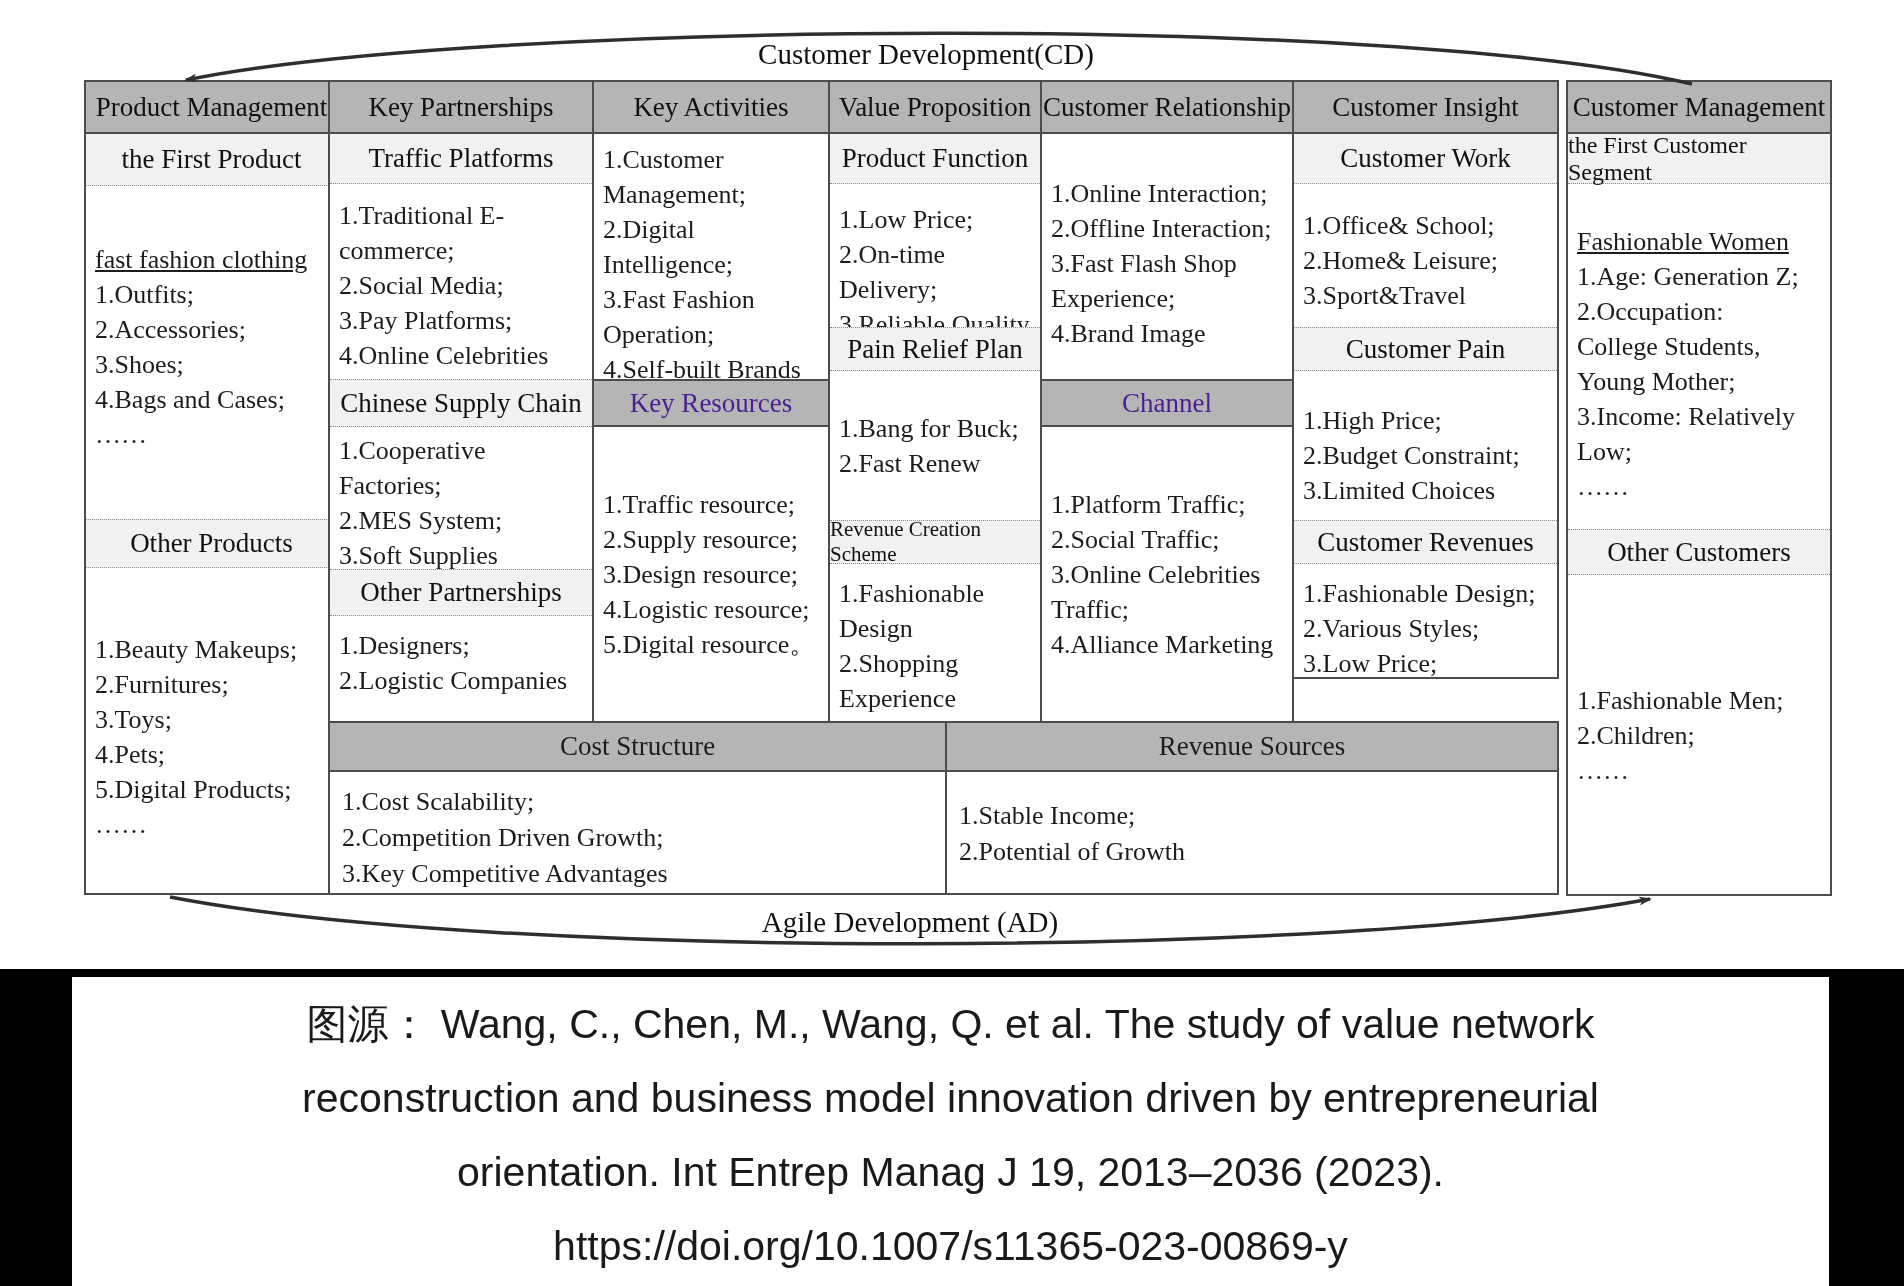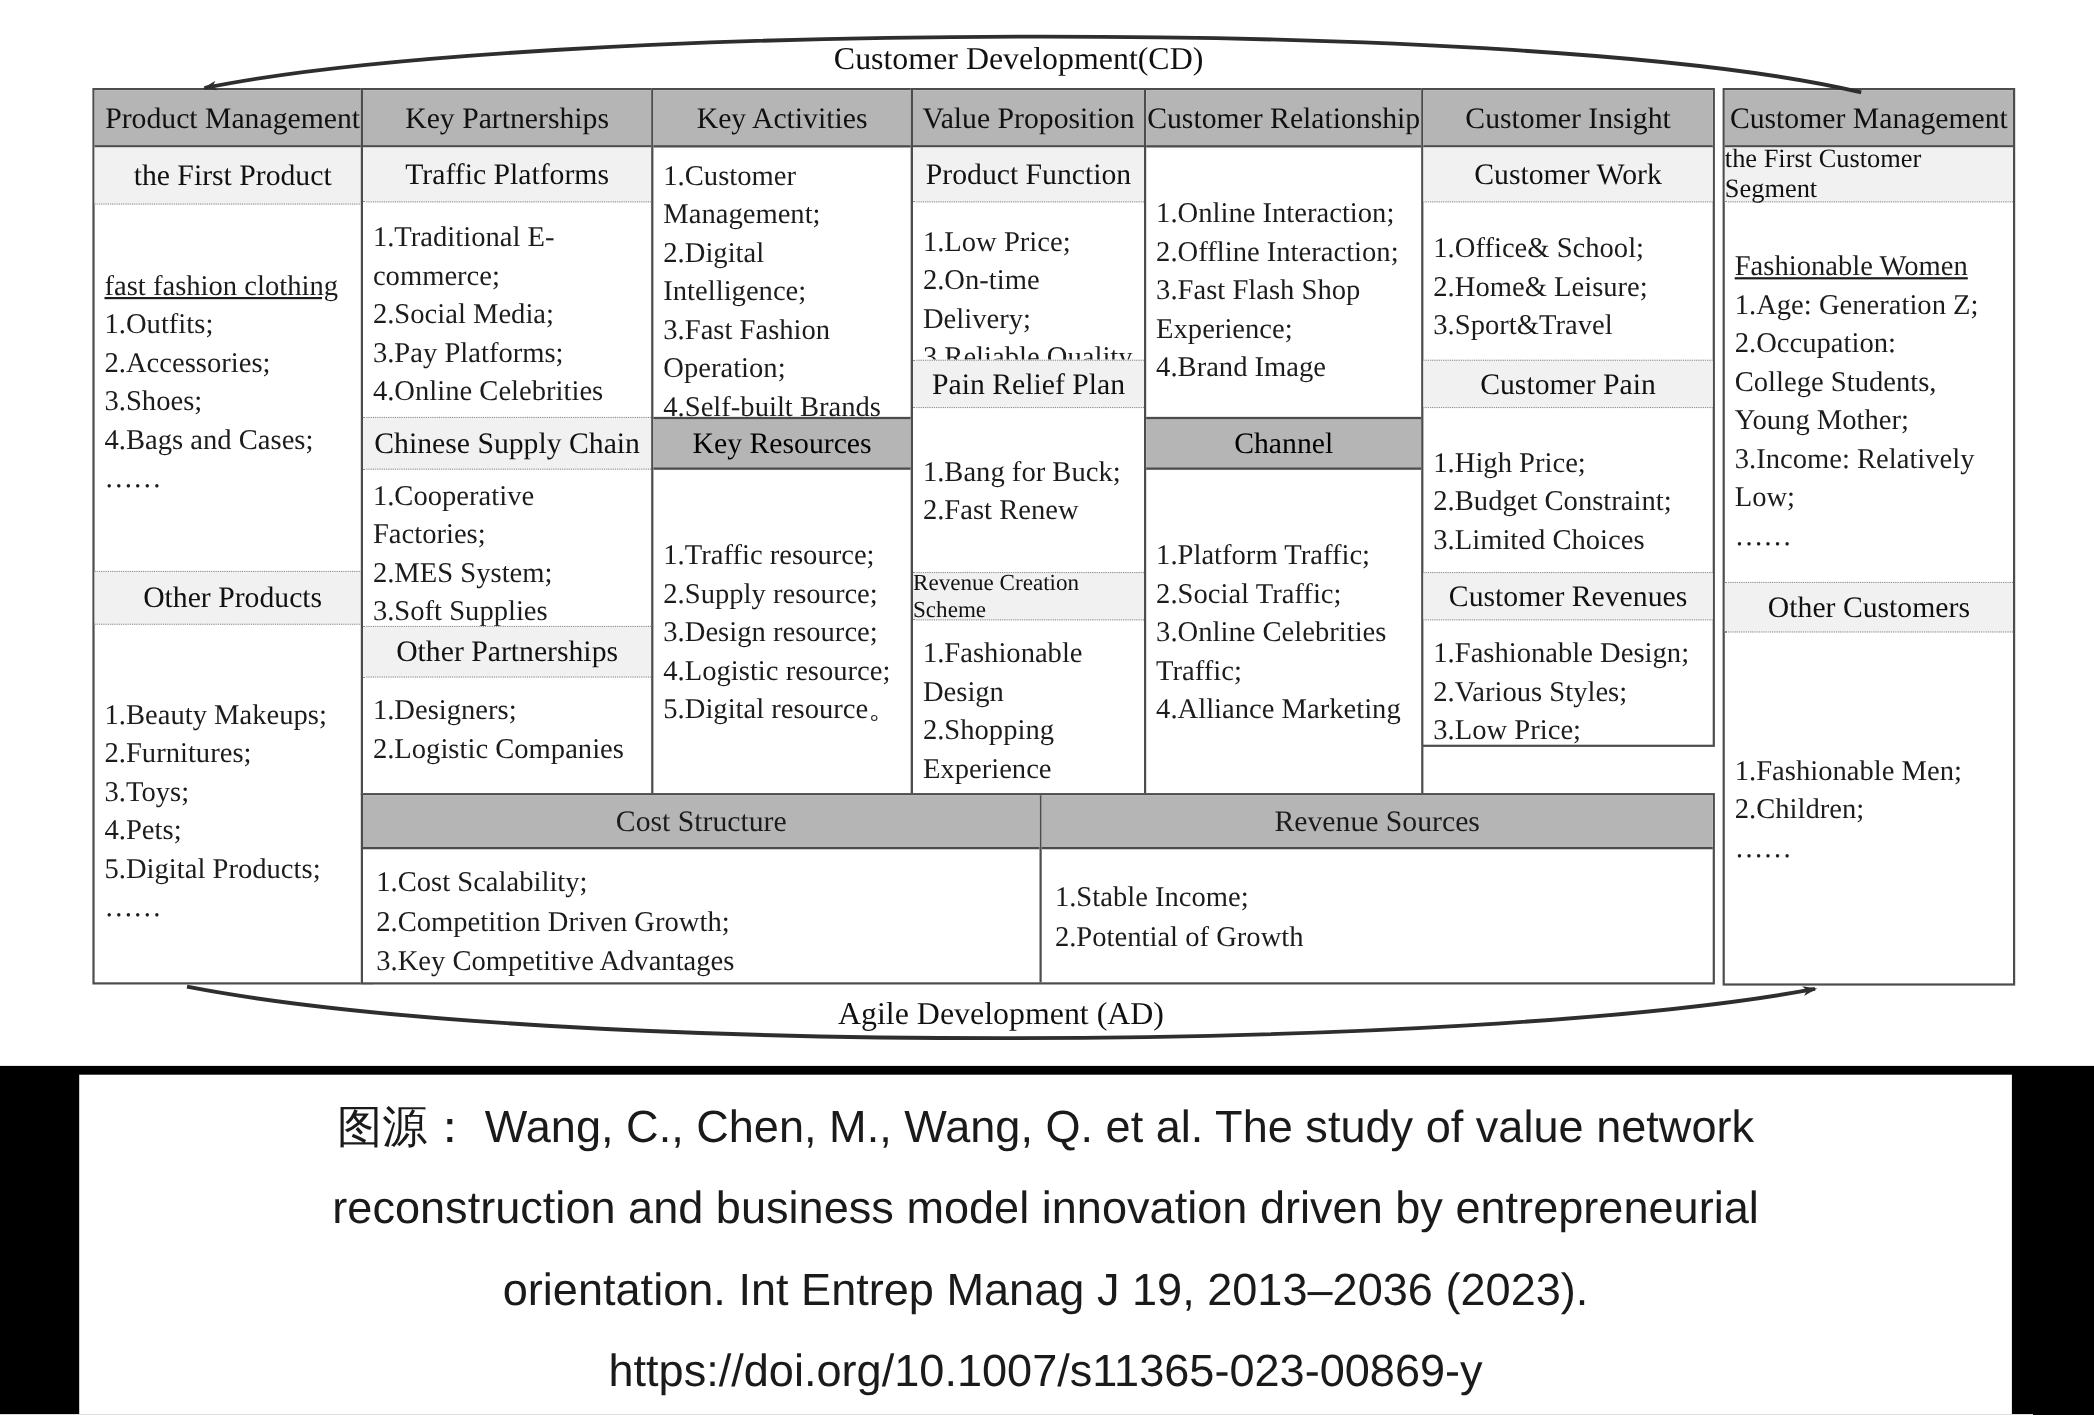--- a/index.html
+++ b/index.html
@@ -19,21 +19,21 @@
   }
   .subhead {
     flex:0 0 auto; background:#f1f1f1; border-bottom:1px dotted #8a8a8a;
     display:flex; align-items:center; justify-content:center;
     font-size:27px; color:#111;
   }
   .subhead.small { font-size:21px; }
   .subhead.mid { font-size:24px; }
   .darkband {
     flex:0 0 auto; background:#b5b5b5; border-top:2px solid #4c4c4c; border-bottom:2px solid #4c4c4c;
-    display:flex; align-items:center; justify-content:center; font-size:27px; color:#000000;
+    display:flex; align-items:center; justify-content:center; font-size:27px; color:#4c1d95;
   }
   .cellbody {
     flex:0 0 auto; font-size:26px; line-height:35px; padding:6px 4px 4px 9px;
     white-space:pre-line; overflow:hidden;
   }
   .cellbody.grow { flex:1 1 auto; }
   .u-title { text-decoration:underline; }
   .bottomrow {
     position:absolute; border:2px solid #4c4c4c; background:#fff; display:flex;
   }

